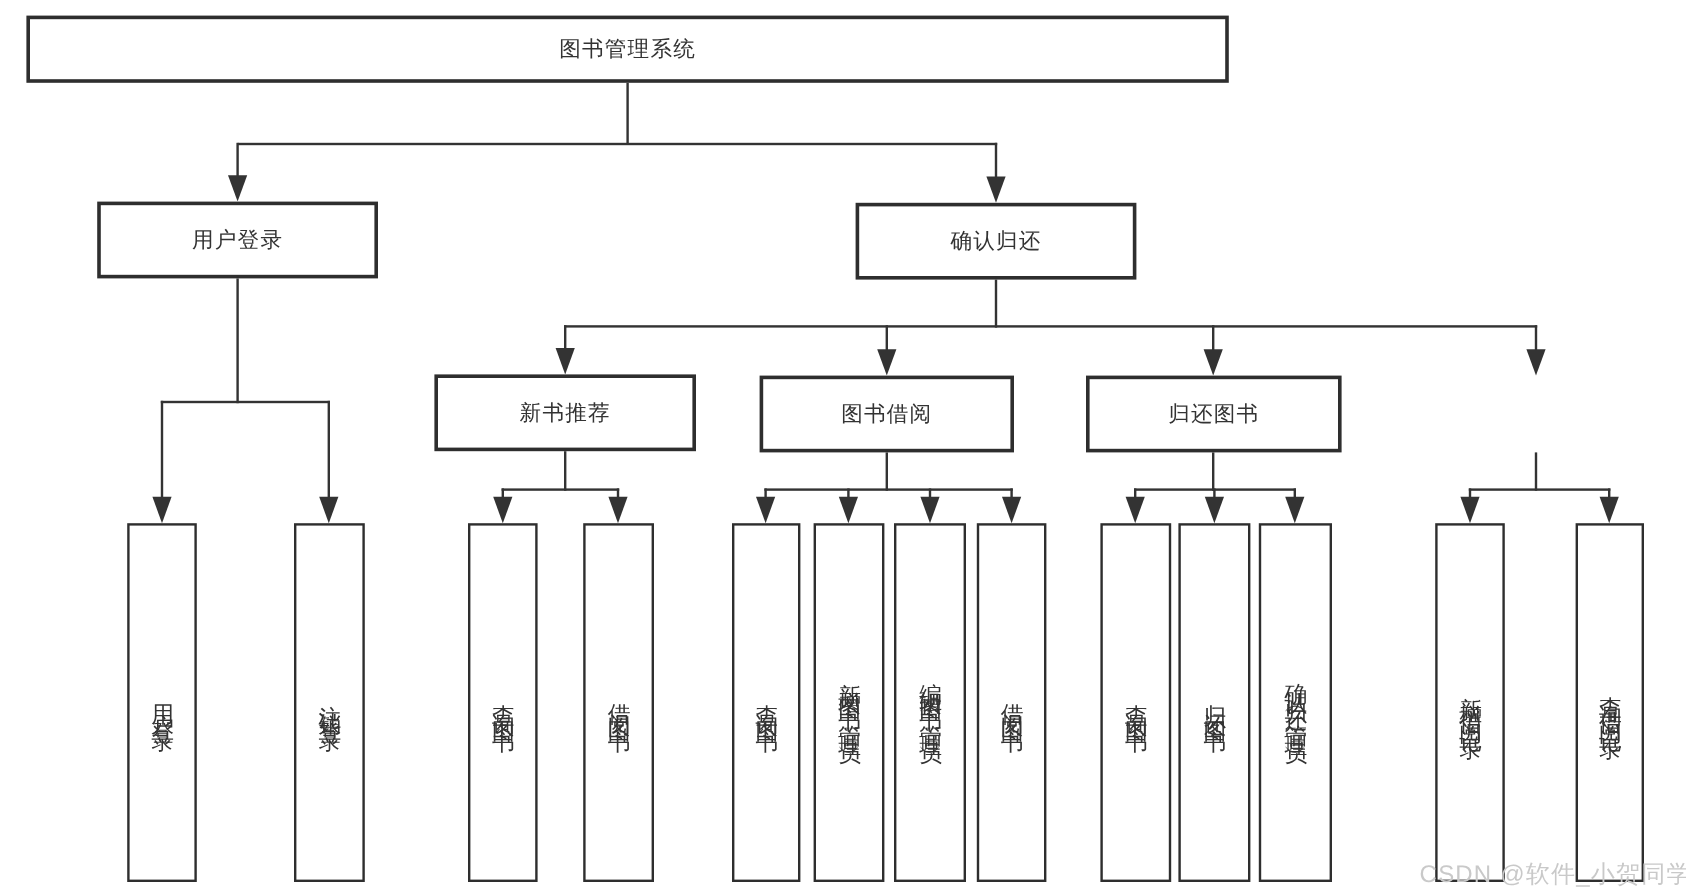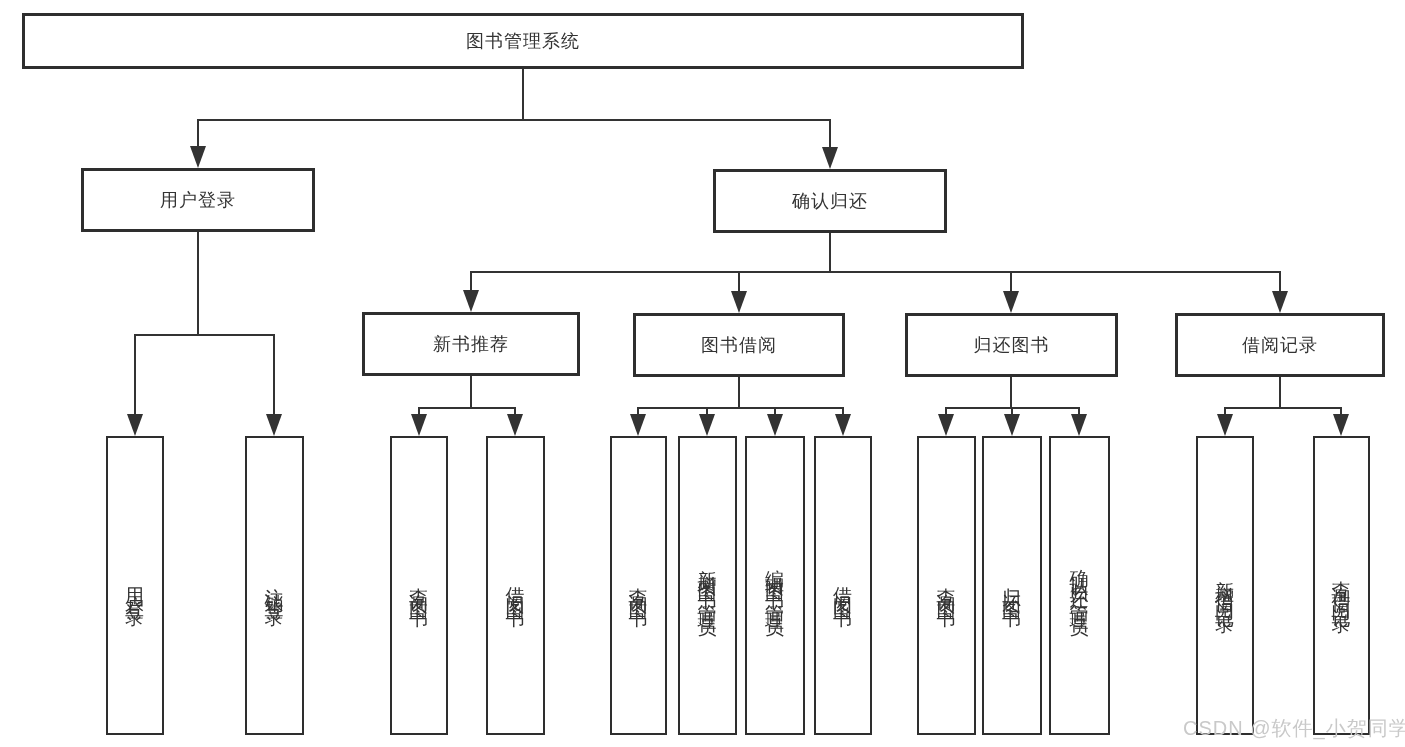--- a/index.html
+++ b/index.html
@@ -74,23 +74,20 @@
   <div class="arrow" style="left:1272px; top:291px;"></div>
 
   <div class="hbox" style="left:362px; top:312px; width:218px; height:64px;">
     <span>新书推荐</span>
   </div>
   <div class="hbox" style="left:633px; top:313px; width:212px; height:64px;">
     <span>图书借阅</span>
   </div>
   <div class="hbox" style="left:905px; top:313px; width:213px; height:64px;">
     <span>归还图书</span>
-  </div>
-  <div class="hbox" style="left:1175px; top:313px; width:210px; height:64px;">
-    <span>借阅记录</span>
   </div>
 
   <div class="vline" style="left:470px; top:376px; height:33px;"></div>
   <div class="hline" style="left:418px; top:407px; width:98px;"></div>
   <div class="vline" style="left:418px; top:407px; height:10px;"></div>
   <div class="arrow" style="left:411px; top:414px;"></div>
   <div class="vline" style="left:514px; top:407px; height:10px;"></div>
   <div class="arrow" style="left:507px; top:414px;"></div>
 
   <div class="vline" style="left:738px; top:377px; height:32px;"></div>

